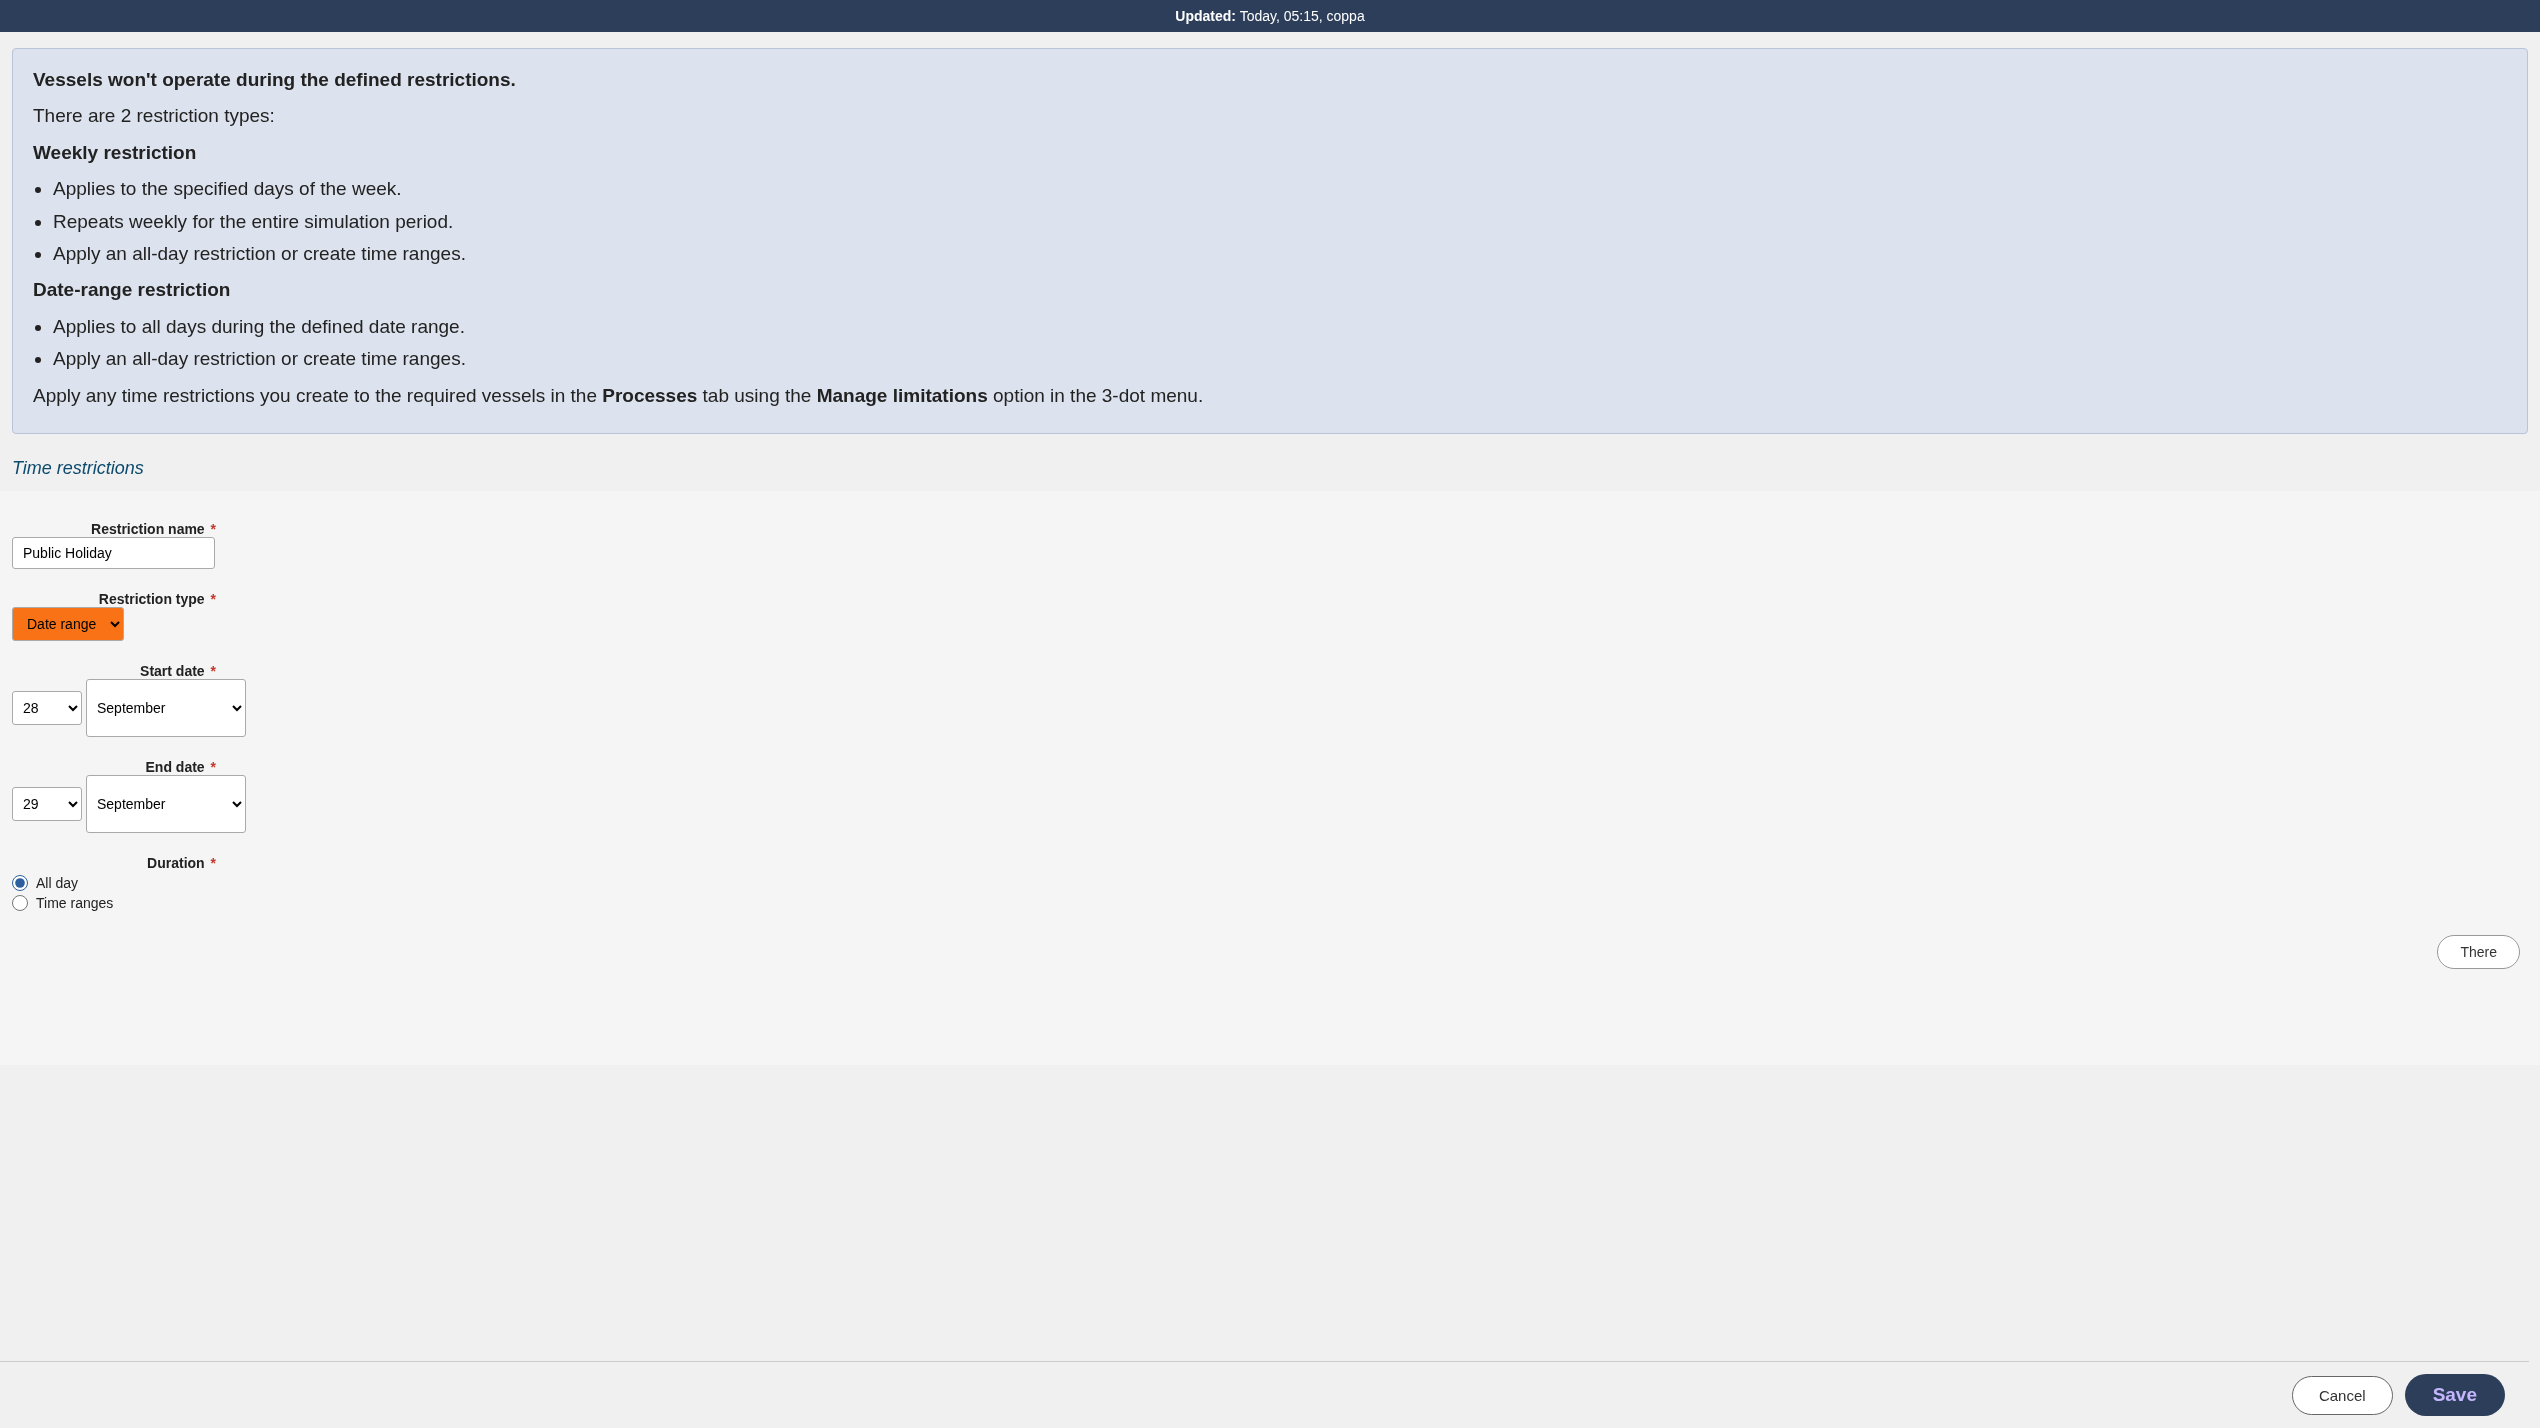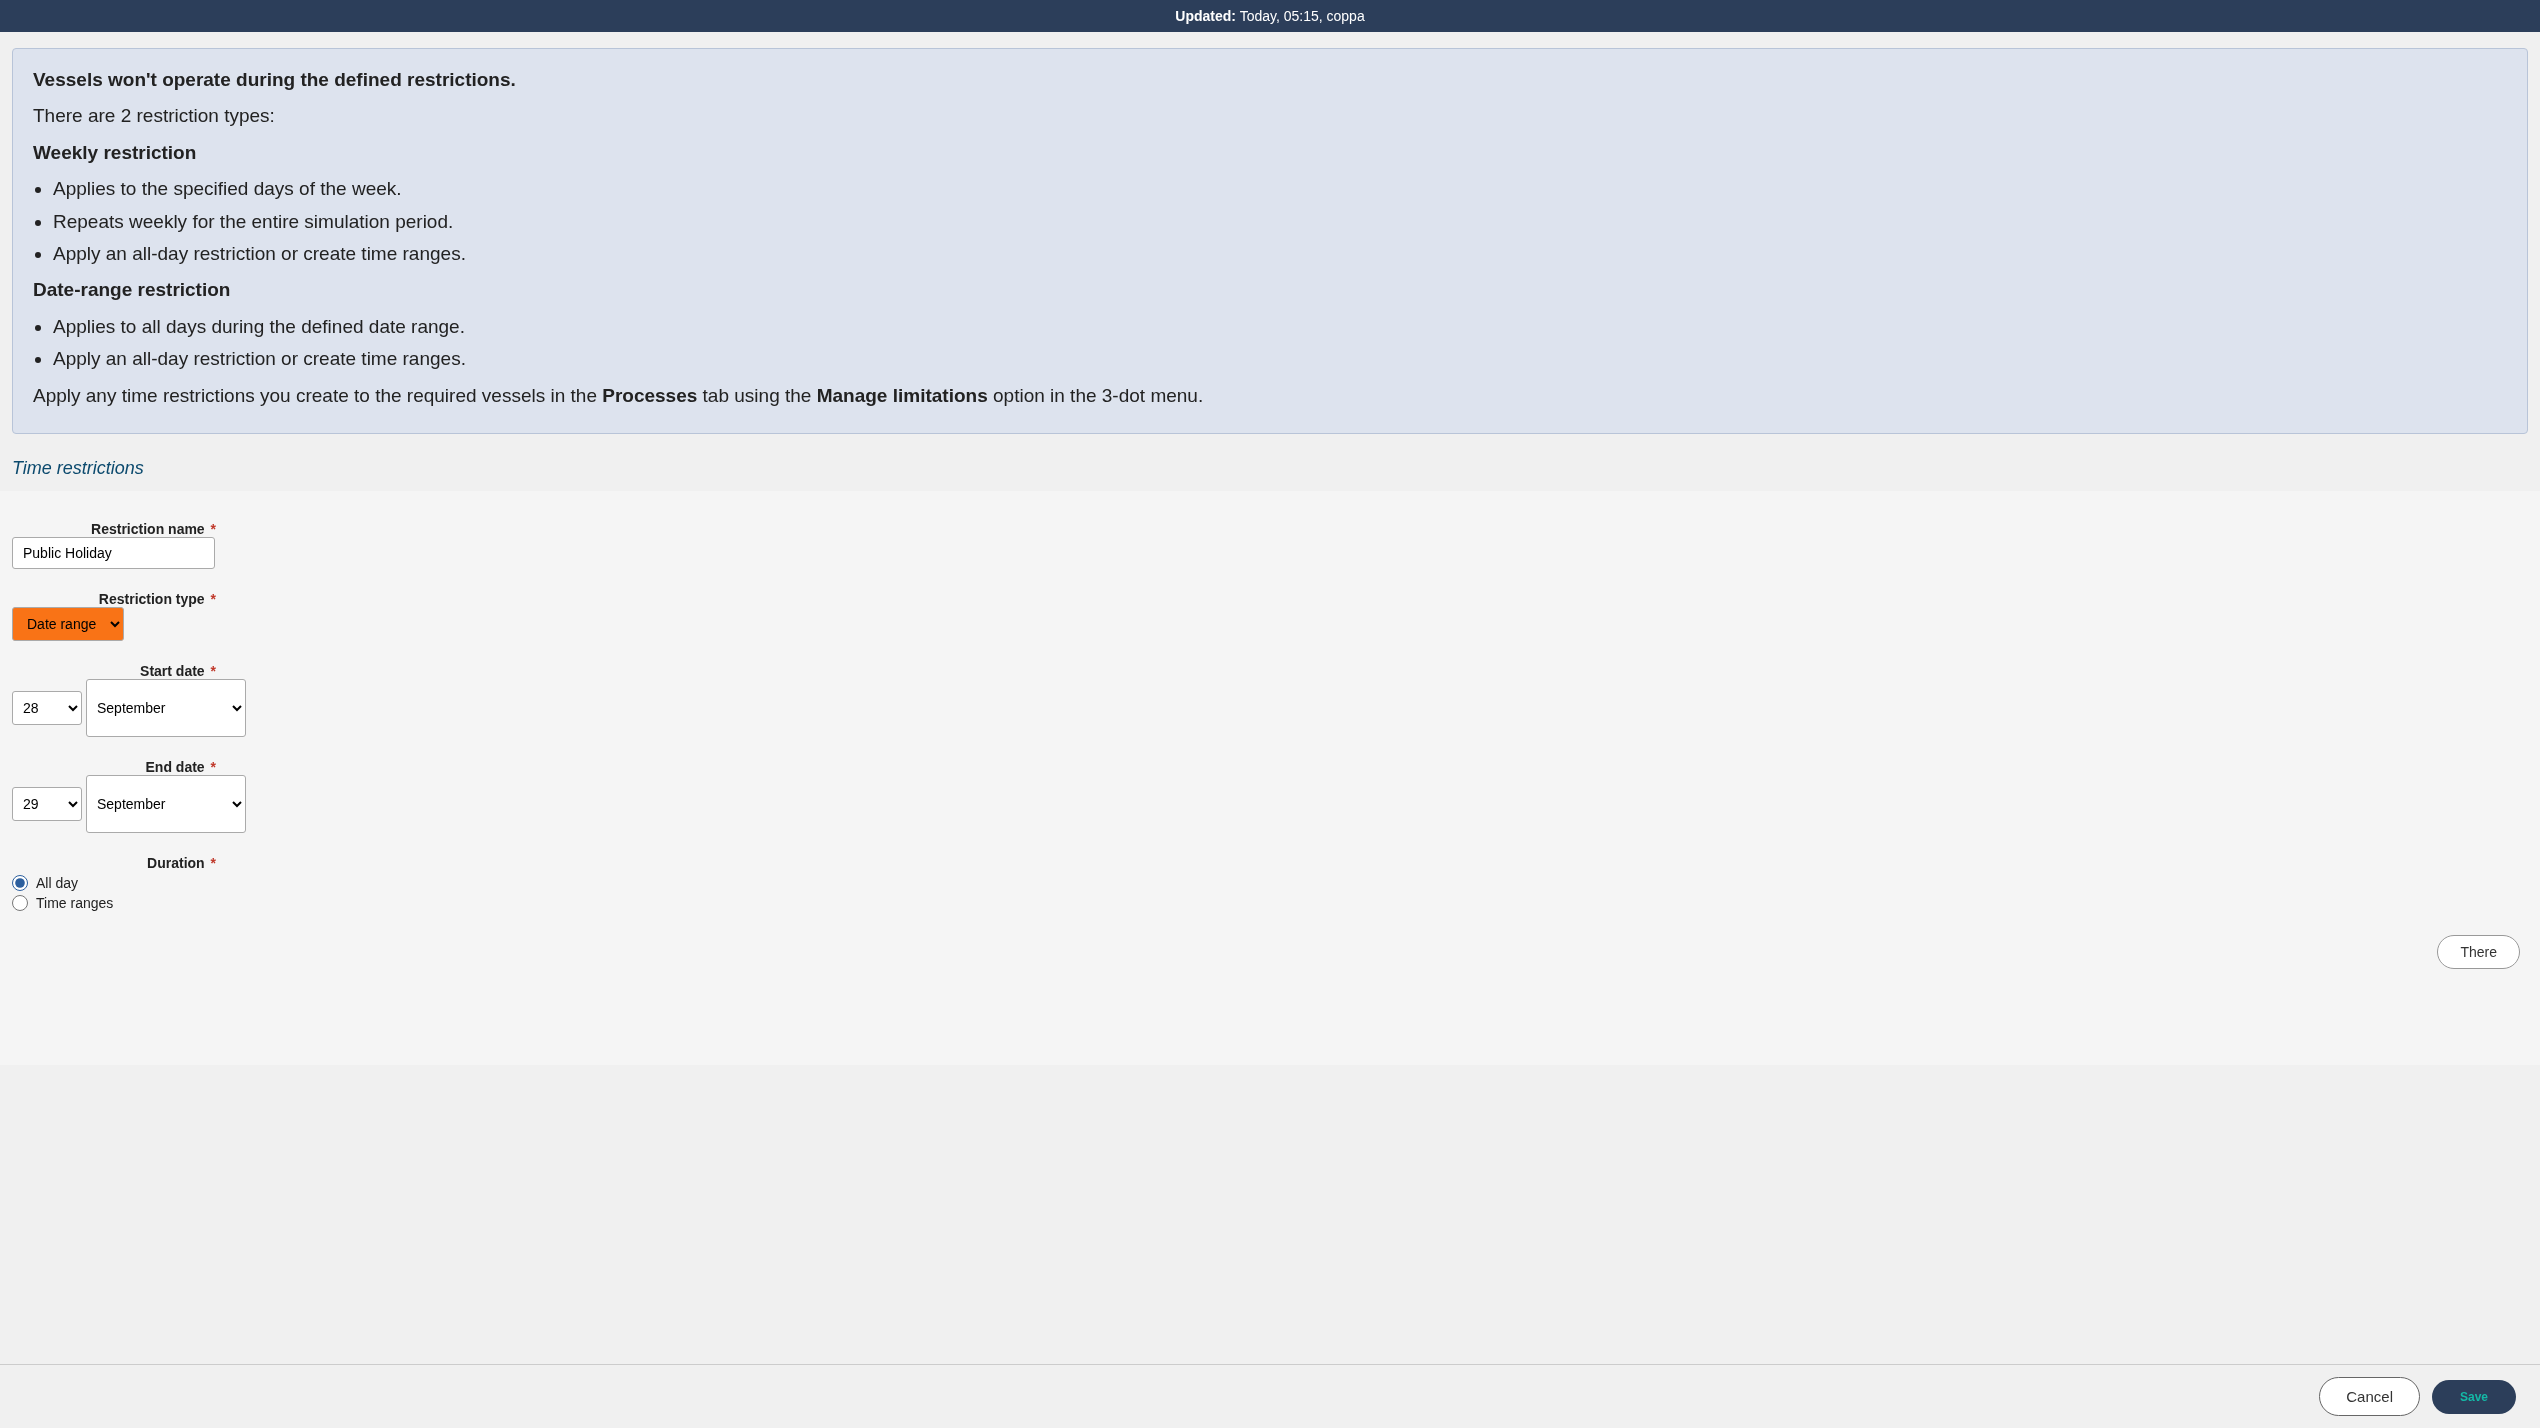--- a/index.html
+++ b/index.html
@@ -159,21 +159,21 @@
       width: 16px;
       height: 16px;
       accent-color: #2c5f9e;
       cursor: pointer;
     }
 
     .bottom-bar {
       position: fixed;
       bottom: 0;
       left: 0;
-      right: 0;
+      right: 11px;
       background: #f0f0f0;
       border-top: 1px solid #ccc;
       padding: 12px 24px;
       display: flex;
       justify-content: flex-end;
       align-items: center;
       gap: 12px;
     }
 
     .apply-area {
@@ -199,24 +199,24 @@
       color: #333;
       padding: 10px 26px;
       border-radius: 24px;
       font-size: 15px;
       cursor: pointer;
     }
 
     .btn-save {
       border: none;
       background: #2c3e5a;
-      color: #14b8a6;
+      color: #c4b5fd;
       padding: 10px 28px;
       border-radius: 24px;
-      font-size: 12px;
+      font-size: 19px;
       cursor: pointer;
       font-weight: 600;
     }
   </style>
 </head>
 <body>
 
 <div class="top-bar">
   <span class="label">Updated:</span>
   <span> Today, 05:15, coppa</span>

